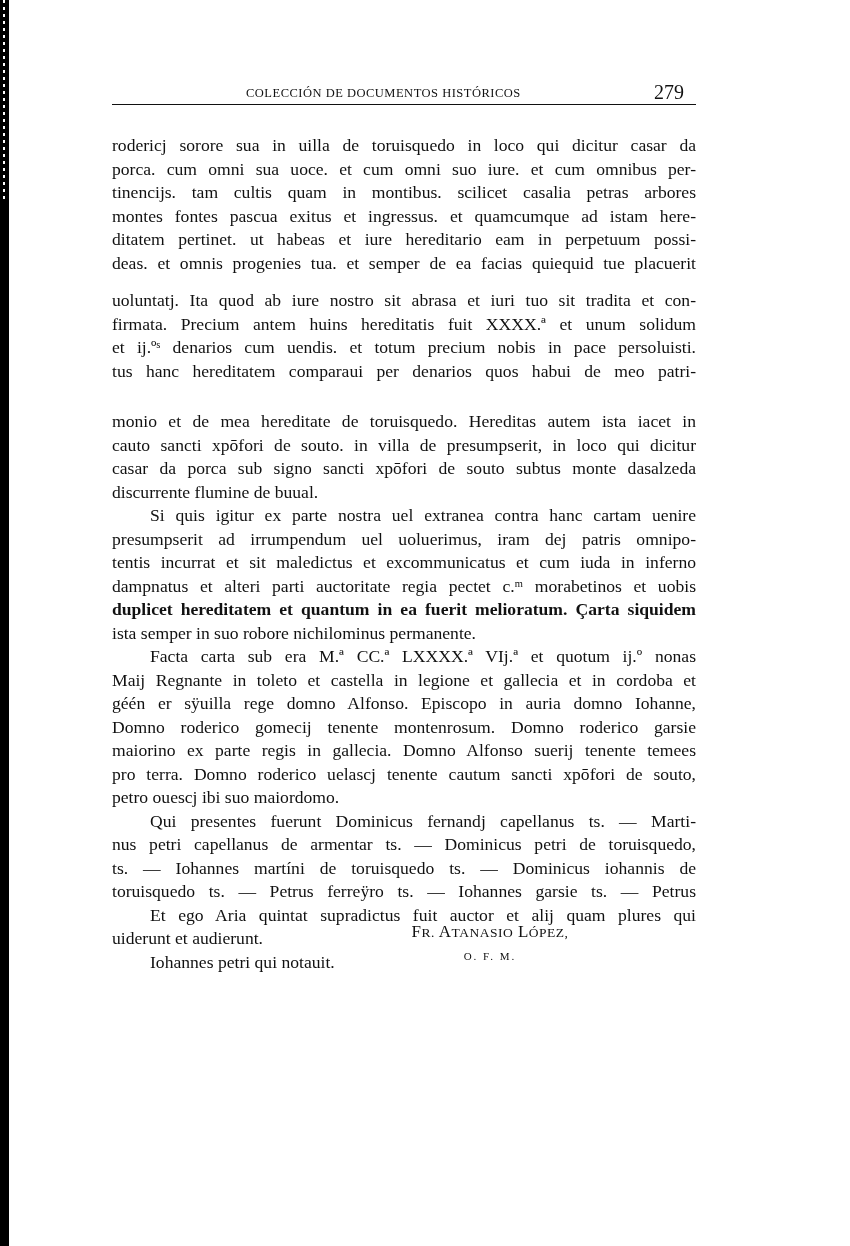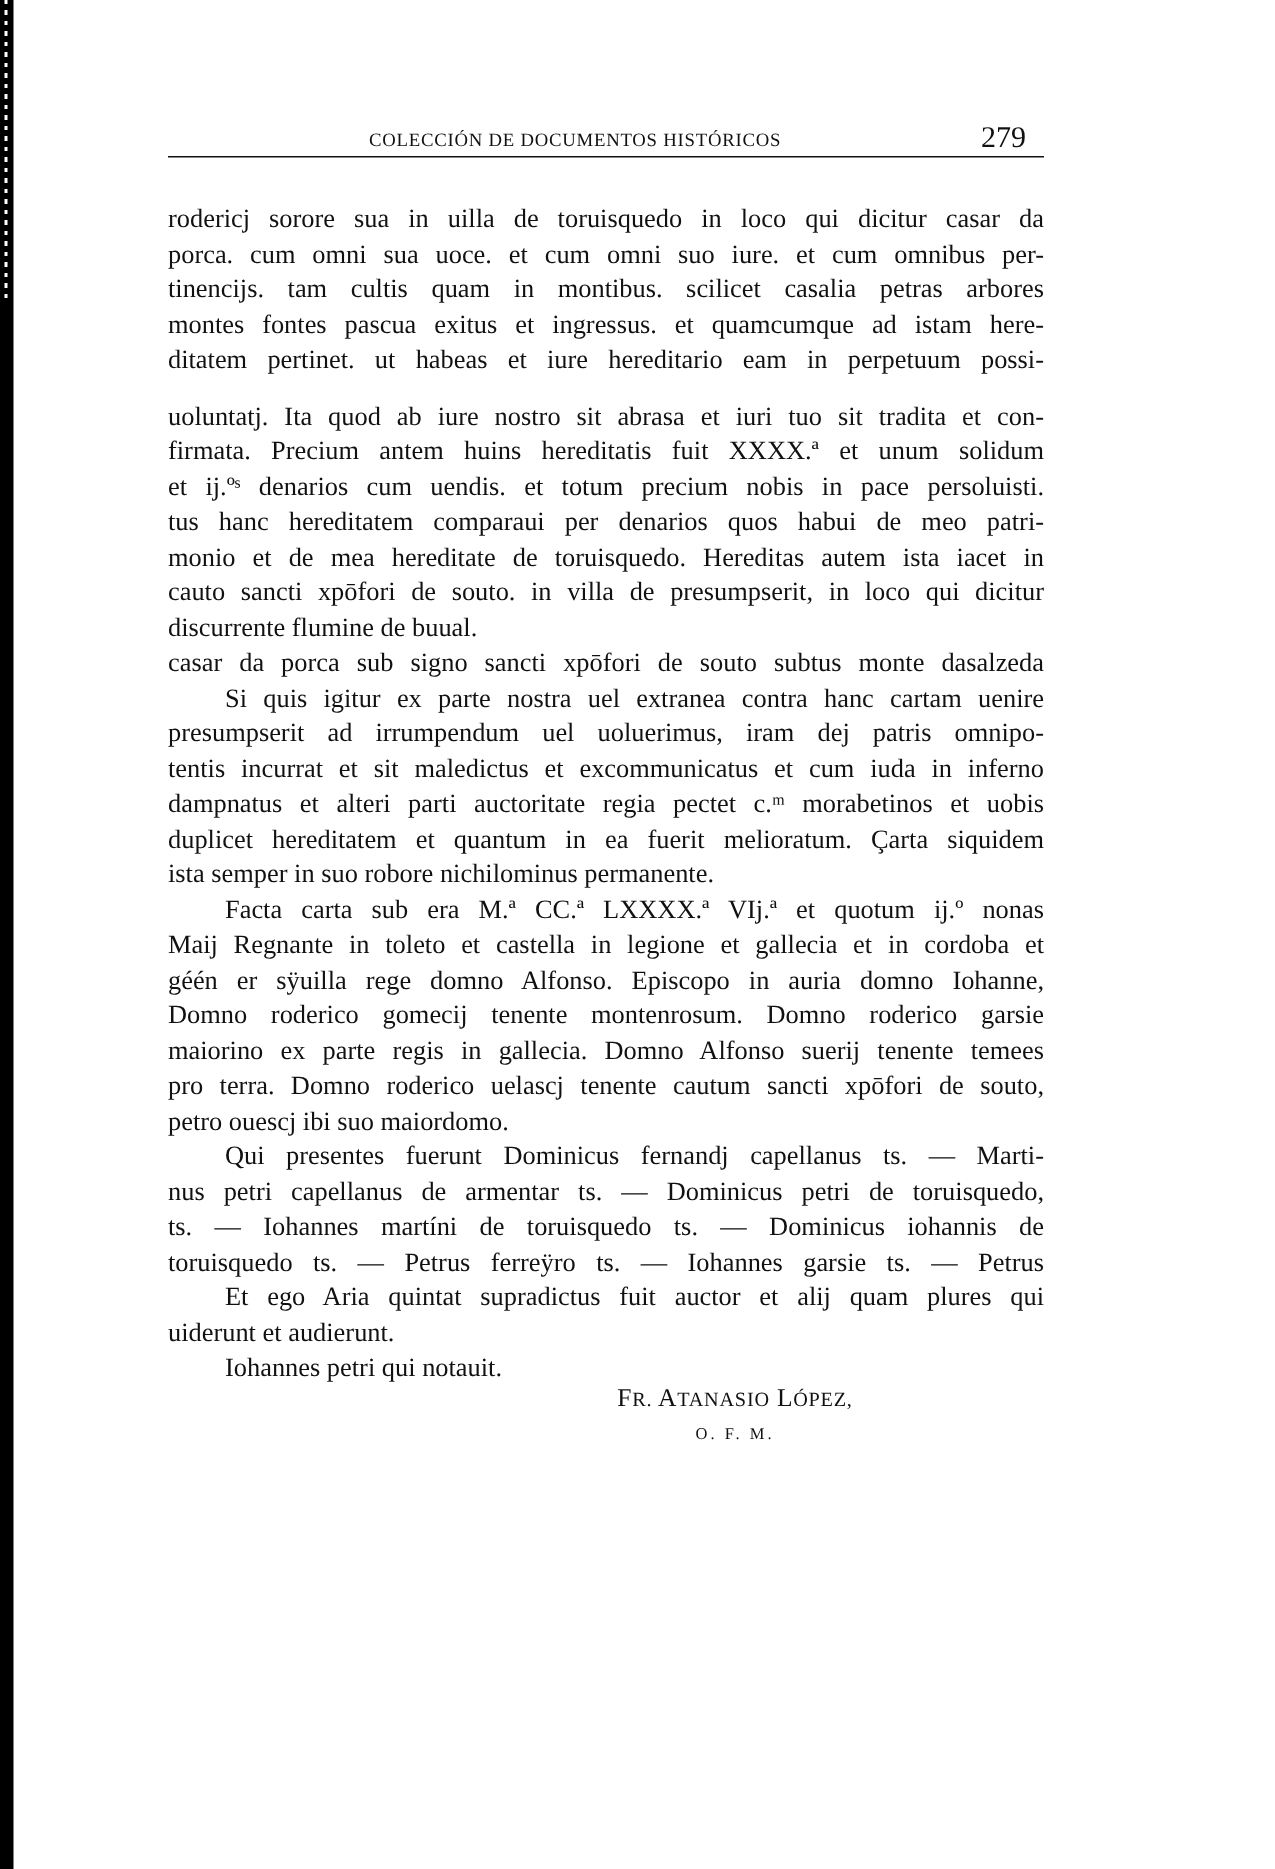--- a/index.html
+++ b/index.html
@@ -107,35 +107,36 @@
     <span class="page-number">279</span>
   </div>
 
   <div class="body-text" id="body-text">
       <p class="">
         <span style="display: block; text-align: justify; text-align-last: justify;">rodericj sorore sua in uilla de toruisquedo in loco qui dicitur casar da</span>
         <span style="display: block; text-align: justify; text-align-last: justify; text-indent: 0px;">porca. cum omni sua uoce. et cum omni suo iure. et cum omnibus per-</span>
         <span style="display: block; text-align: justify; text-align-last: justify; text-indent: 0px;">tinencijs. tam cultis quam in montibus. scilicet casalia petras arbores</span>
         <span style="display: block; text-align: justify; text-align-last: justify; text-indent: 0px;">montes fontes pascua exitus et ingressus. et quamcumque ad istam here-</span>
         <span style="display: block; text-align: justify; text-align-last: justify; text-indent: 0px;">ditatem pertinet. ut habeas et iure hereditario eam in perpetuum possi-</span>
+        <span style="display: block; text-align: justify; text-align-last: justify; text-indent: 0px;">deas. et omnis progenies tua. et semper de ea facias quiequid tue placuerit</span>
         <span style="display: block; text-align: justify; text-align-last: justify; text-indent: 0px; margin-top: 14px;">uoluntatj. Ita quod ab iure nostro sit abrasa et iuri tuo sit tradita et con-</span>
         <span style="display: block; text-align: justify; text-align-last: justify; text-indent: 0px;">firmata. Precium antem huins hereditatis fuit XXXX.ª et unum solidum</span>
         <span style="display: block; text-align: justify; text-align-last: justify; text-indent: 0px;">et ij.ºˢ denarios cum uendis. et totum precium nobis in pace persoluisti.</span>
         <span style="display: block; text-align: justify; text-align-last: justify; text-indent: 0px;">tus hanc hereditatem comparaui per denarios quos habui de meo patri-</span>
-        <span style="display: block; text-align: justify; text-align-last: justify; text-indent: 0px;">monio et de mea hereditate de toruisquedo. Hereditas autem ista iacet in</span>
+        <span style="display: block; text-align: justify; text-align-last: justify; text-indent: 0px; margin-top: 27px;">monio et de mea hereditate de toruisquedo. Hereditas autem ista iacet in</span>
         <span style="display: block; text-align: justify; text-align-last: justify; text-indent: 0px;">cauto sancti xpōfori de souto. in villa de presumpserit, in loco qui dicitur</span>
+        <span style="display: block; text-align: justify; text-align-last: justify; text-indent: 0px;">casar da porca sub signo sancti xpōfori de souto subtus monte dasalzeda</span>
         <span style="display: block; text-align: left; text-align-last: left; text-indent: 0px;">discurrente flumine de buual.</span>
-        <span style="display: block; text-align: justify; text-align-last: justify; text-indent: 0px;">casar da porca sub signo sancti xpōfori de souto subtus monte dasalzeda</span>
       </p>
       <p class="indent">
         <span style="display: block; text-align: justify; text-align-last: justify;">Si quis igitur ex parte nostra uel extranea contra hanc cartam uenire</span>
         <span style="display: block; text-align: justify; text-align-last: justify; text-indent: 0px;">presumpserit ad irrumpendum uel uoluerimus, iram dej patris omnipo-</span>
         <span style="display: block; text-align: justify; text-align-last: justify; text-indent: 0px;">tentis incurrat et sit maledictus et excommunicatus et cum iuda in inferno</span>
         <span style="display: block; text-align: justify; text-align-last: justify; text-indent: 0px;">dampnatus et alteri parti auctoritate regia pectet c.ᵐ morabetinos et uobis</span>
-        <span style="display: block; text-align: justify; text-align-last: justify; text-indent: 0px;">duplicet hereditatem et quantum in ea fuerit melioratum. Çarta siquidem</span>
+        <span style="display: block; text-align: justify; text-align-last: justify; text-indent: 0px; font-weight: bold;">duplicet hereditatem et quantum in ea fuerit melioratum. Çarta siquidem</span>
         <span style="display: block; text-align: left; text-align-last: left; text-indent: 0px;">ista semper in suo robore nichilominus permanente.</span>
       </p>
       <p class="indent">
         <span style="display: block; text-align: justify; text-align-last: justify;">Facta carta sub era M.ª CC.ª LXXXX.ª VIj.ª et quotum ij.º nonas</span>
         <span style="display: block; text-align: justify; text-align-last: justify; text-indent: 0px;">Maij Regnante in toleto et castella in legione et gallecia et in cordoba et</span>
         <span style="display: block; text-align: justify; text-align-last: justify; text-indent: 0px;">géén er sÿuilla rege domno Alfonso. Episcopo in auria domno Iohanne,</span>
         <span style="display: block; text-align: justify; text-align-last: justify; text-indent: 0px;">Domno roderico gomecij tenente montenrosum. Domno roderico garsie</span>
         <span style="display: block; text-align: justify; text-align-last: justify; text-indent: 0px;">maiorino ex parte regis in gallecia. Domno Alfonso suerij tenente temees</span>
         <span style="display: block; text-align: justify; text-align-last: justify; text-indent: 0px;">pro terra. Domno roderico uelascj tenente cautum sancti xpōfori de souto,</span>
         <span style="display: block; text-align: left; text-align-last: left; text-indent: 0px;">petro ouescj ibi suo maiordomo.</span>

